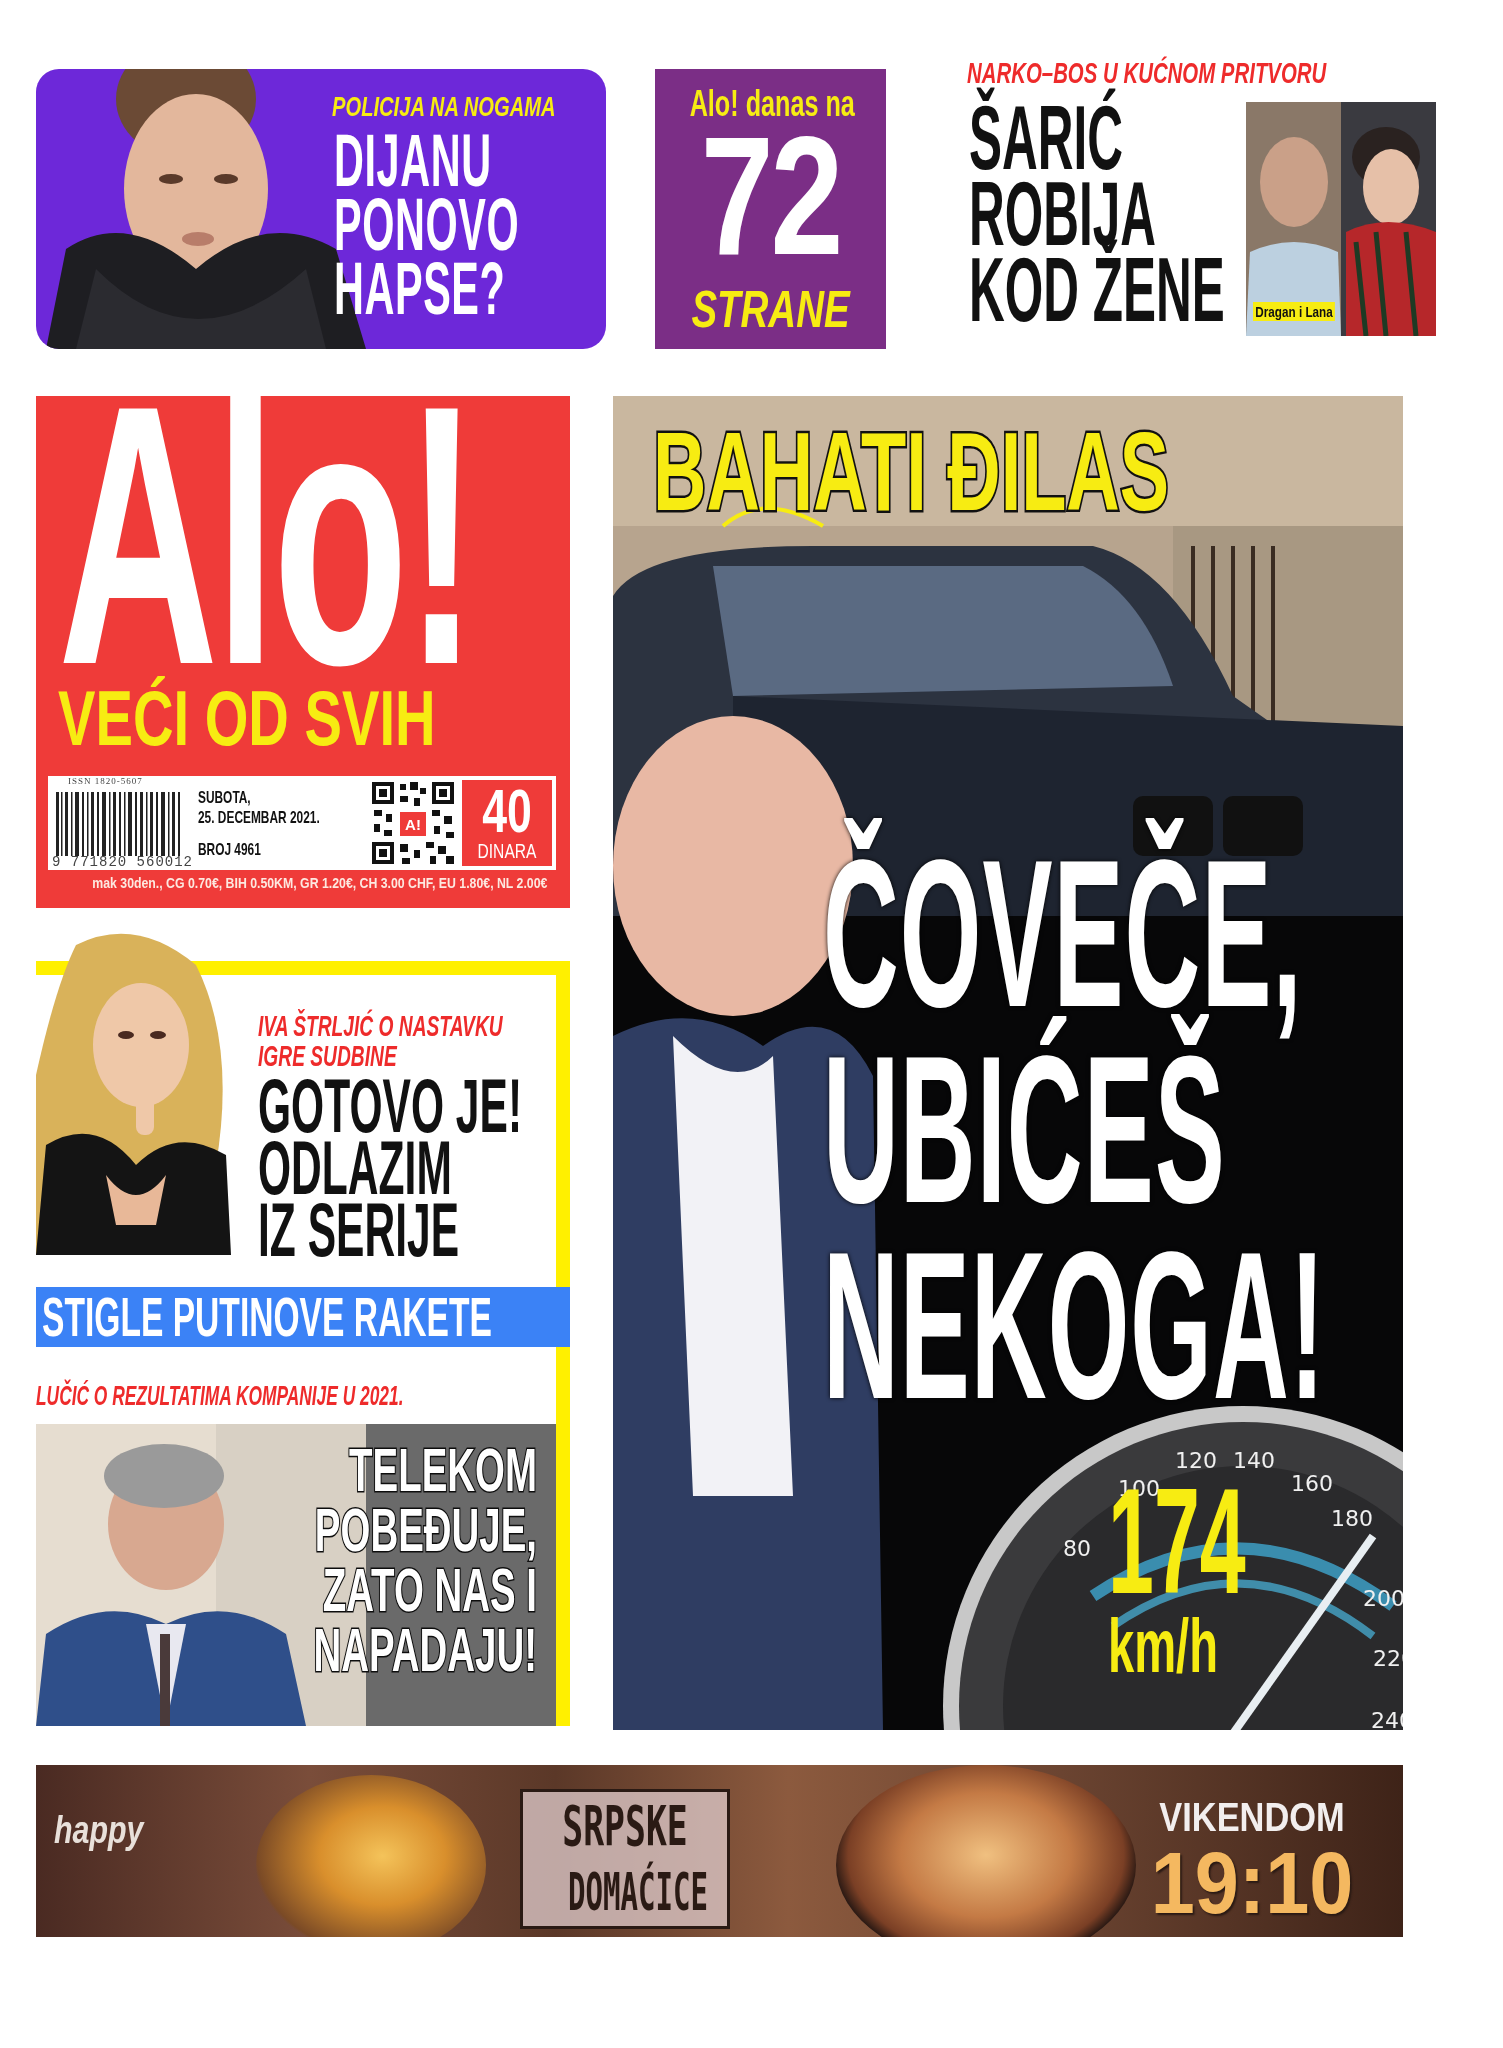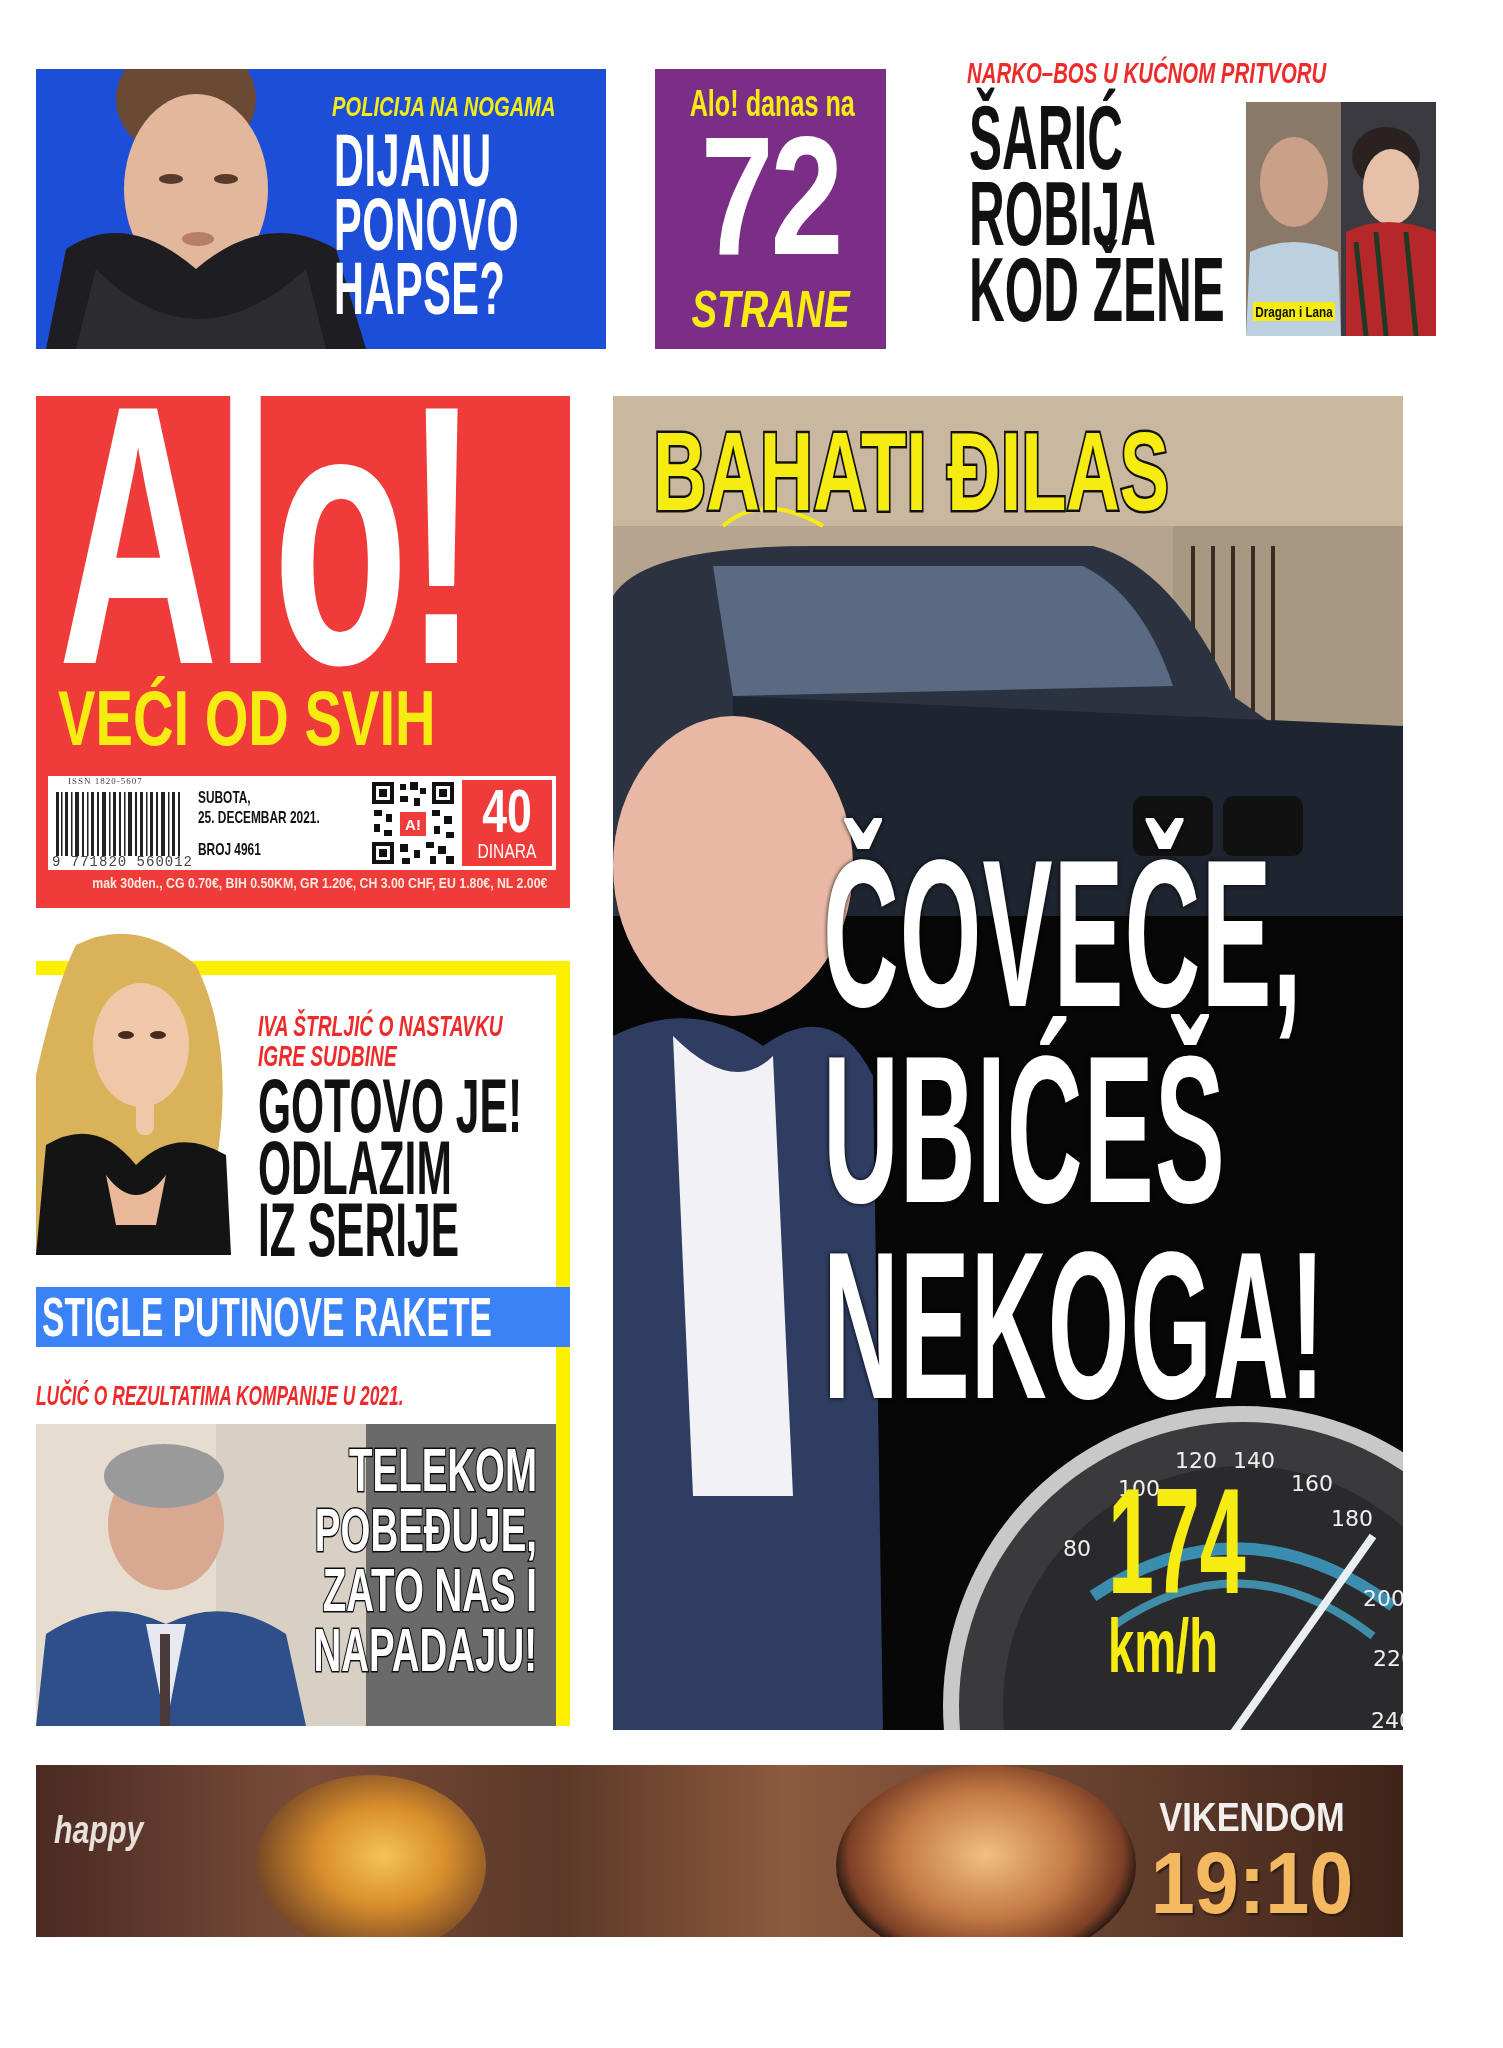--- a/index.html
+++ b/index.html
@@ -2,21 +2,21 @@
 <html><head>
 <meta charset="utf-8">
 <style>
   * { box-sizing: border-box; margin: 0; padding: 0; }
   html, body { width: 1503px; height: 2048px; background: #ffffff; overflow: hidden; }
   body { position: relative; font-family: "Liberation Sans", "DejaVu Sans", sans-serif; }
   .abs { position: absolute; }
   .cond { font-family: "Liberation Sans", "DejaVu Sans", sans-serif; font-weight: 700; transform-origin: left top; white-space: nowrap; }
 
   
-  #teaser-dijana { left: 36px; top: 69px; width: 570px; height: 280px; background: #1d4ed8; overflow: hidden; }
+  #teaser-dijana { left: 36px; top: 69px; width: 570px; height: 280px; background: #6d28d9; overflow: hidden; border-radius: 23px; }
   #teaser-dijana .photo { left: 0; top: -30px; width: 340px; height: 310px; }
   #teaser-dijana .kicker { left: 296px; top: 22px; color: #f7ec12; font-size: 28px; font-style: italic; transform: scaleX(0.72); }
   #teaser-dijana .head { left: 298px; top: 60px; color: #ffffff; font-size: 74px; line-height: 64px; transform: scaleX(0.56); letter-spacing: 1px; }
 
   
   #promo-pages { left: 655px; top: 69px; width: 231px; height: 280px; background: #7b2e86; text-align: center; overflow: hidden; }
   #promo-pages .line1 { left: 0; top: 14px; width: 231px; color: #f7ec12; font-size: 36px; transform: scaleX(0.7); transform-origin: center top; }
   #promo-pages .big { left: 0; top: 52px; width: 231px; color: #ffffff; font-size: 168px; line-height: 150px; transform: scaleX(0.78); transform-origin: center top; letter-spacing: -4px; }
   #promo-pages .line3 { left: 0; top: 210px; width: 231px; color: #f7ec12; font-size: 52px; font-style: italic; transform: scaleX(0.74); transform-origin: center top; }
 
@@ -312,15 +312,19 @@
     </g>
   </svg>
   <div class="abs cond speed">174</div>
   <div class="abs cond unit">km/h</div>
 </div>
 
 <div id="ad-banner" class="abs">
   <div class="abs food1"></div>
   <div class="abs food2"></div>
   <div class="abs cond brand">happy</div>
+  <div class="abs show">
+    <div class="abs cond l1">SRPSKE</div>
+    <div class="abs cond l2">DOMAĆICE</div>
+  </div>
   <div class="abs when">VIKENDOM</div>
   <div class="abs time">19:10</div>
 </div>
 
 </body></html>

